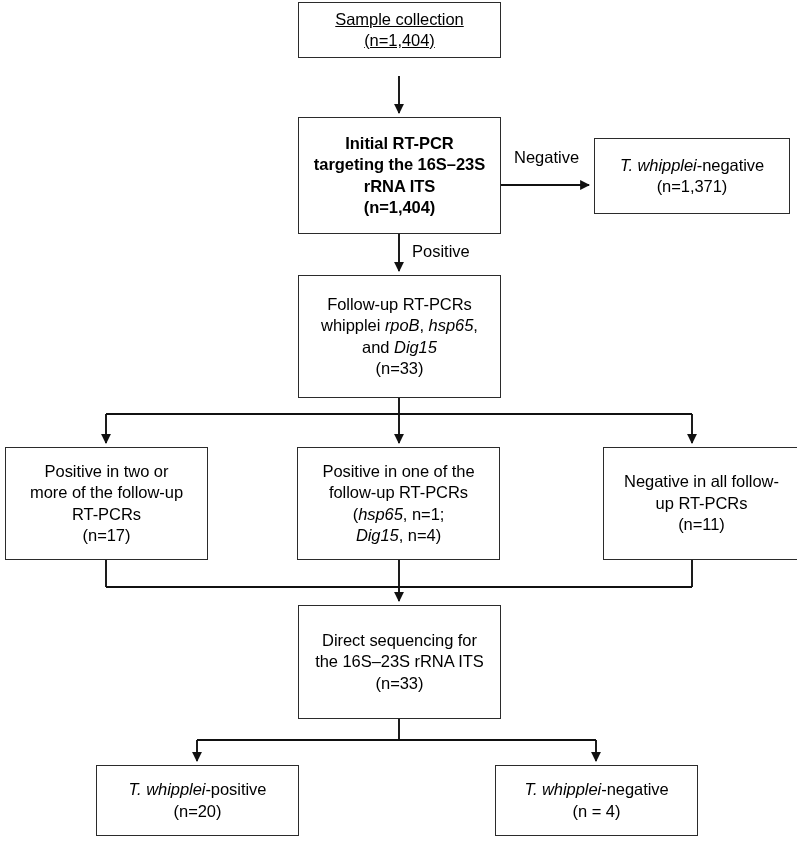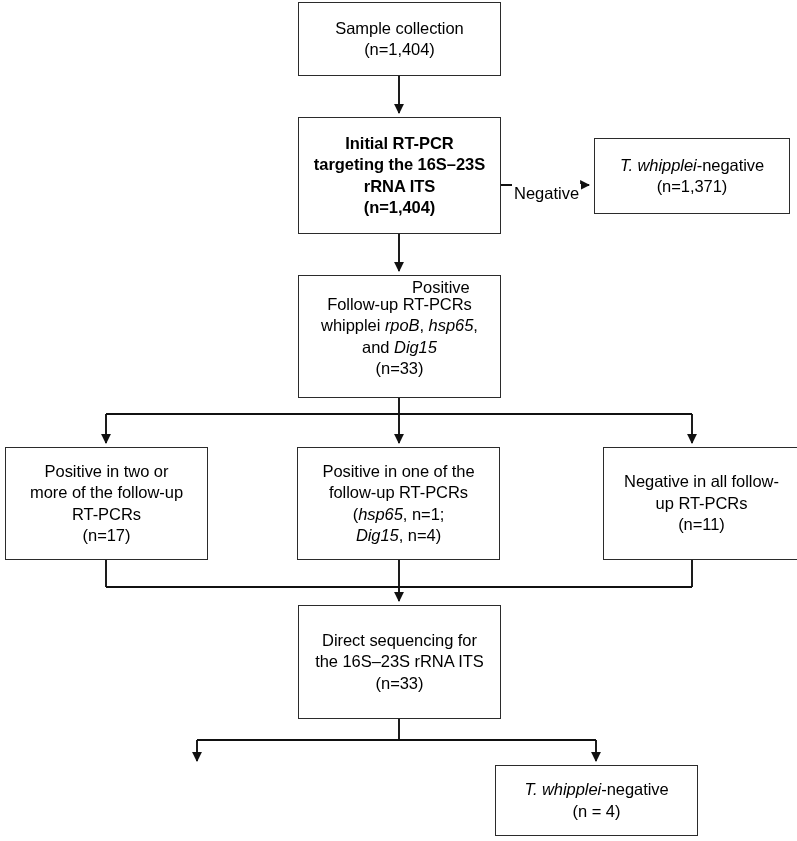--- a/index.html
+++ b/index.html
@@ -46,21 +46,20 @@
     width: 100%;
     white-space: pre-line;
   }
   .edge-label {
     position: absolute;
     font-size: 16.5px;
     background: #ffffff;
     padding: 0 2px;
     white-space: nowrap;
     z-index: 3;
-    margin-top: 36px;
   }
   .ital { font-style: italic; }
 </style>
 </head>
 <body>
 
 <div id="flow-root">
 
   <svg id="flow-svg" viewBox="0 0 797 841" xmlns="http://www.w3.org/2000/svg">
     <defs>
@@ -88,21 +87,21 @@
       <line x1="106" y1="587" x2="692" y2="587"></line>
       <line x1="399" y1="587" x2="399" y2="601" marker-end="url(#arrow)"></line>
 
       <line x1="399" y1="719" x2="399" y2="740"></line>
       <line x1="197" y1="740" x2="596" y2="740"></line>
       <line x1="197" y1="740" x2="197" y2="761" marker-end="url(#arrow)"></line>
       <line x1="596" y1="740" x2="596" y2="761" marker-end="url(#arrow)"></line>
     </g>
   </svg>
 
-  <div class="node" style="left:298px; top:2px; width:203px; height:74px;">
+  <div class="node" style="left:298px; top:2px; width:203px; height:56px;text-decoration:underline;">
     <span class="txt">Sample collection
 (n=1,404)</span>
   </div>
 
   <div class="node" style="left:298px; top:117px; width:203px; height:117px;font-weight:bold;">
     <span class="txt">Initial RT-PCR
 targeting the 16S–23S
 rRNA ITS
 (n=1,404)</span>
   </div>
@@ -139,18 +138,21 @@
 up RT-PCRs
 (n=11)</span>
   </div>
 
   <div class="node" style="left:298px; top:605px; width:203px; height:114px;">
     <span class="txt">Direct sequencing for
 the 16S–23S rRNA ITS
 (n=33)</span>
   </div>
 
+  <div class="node" style="left:96px; top:765px; width:203px; height:71px;">
+    <span class="txt"><span class="ital">T. whipplei</span><span>-positive</span><br><span>(n=20)</span></span>
+  </div>
 
   <div class="node" style="left:495px; top:765px; width:203px; height:71px;">
     <span class="txt"><span class="ital">T. whipplei</span><span>-negative</span><br><span>(n = 4)</span></span>
   </div>
 
 </div>
 
 </body></html>

